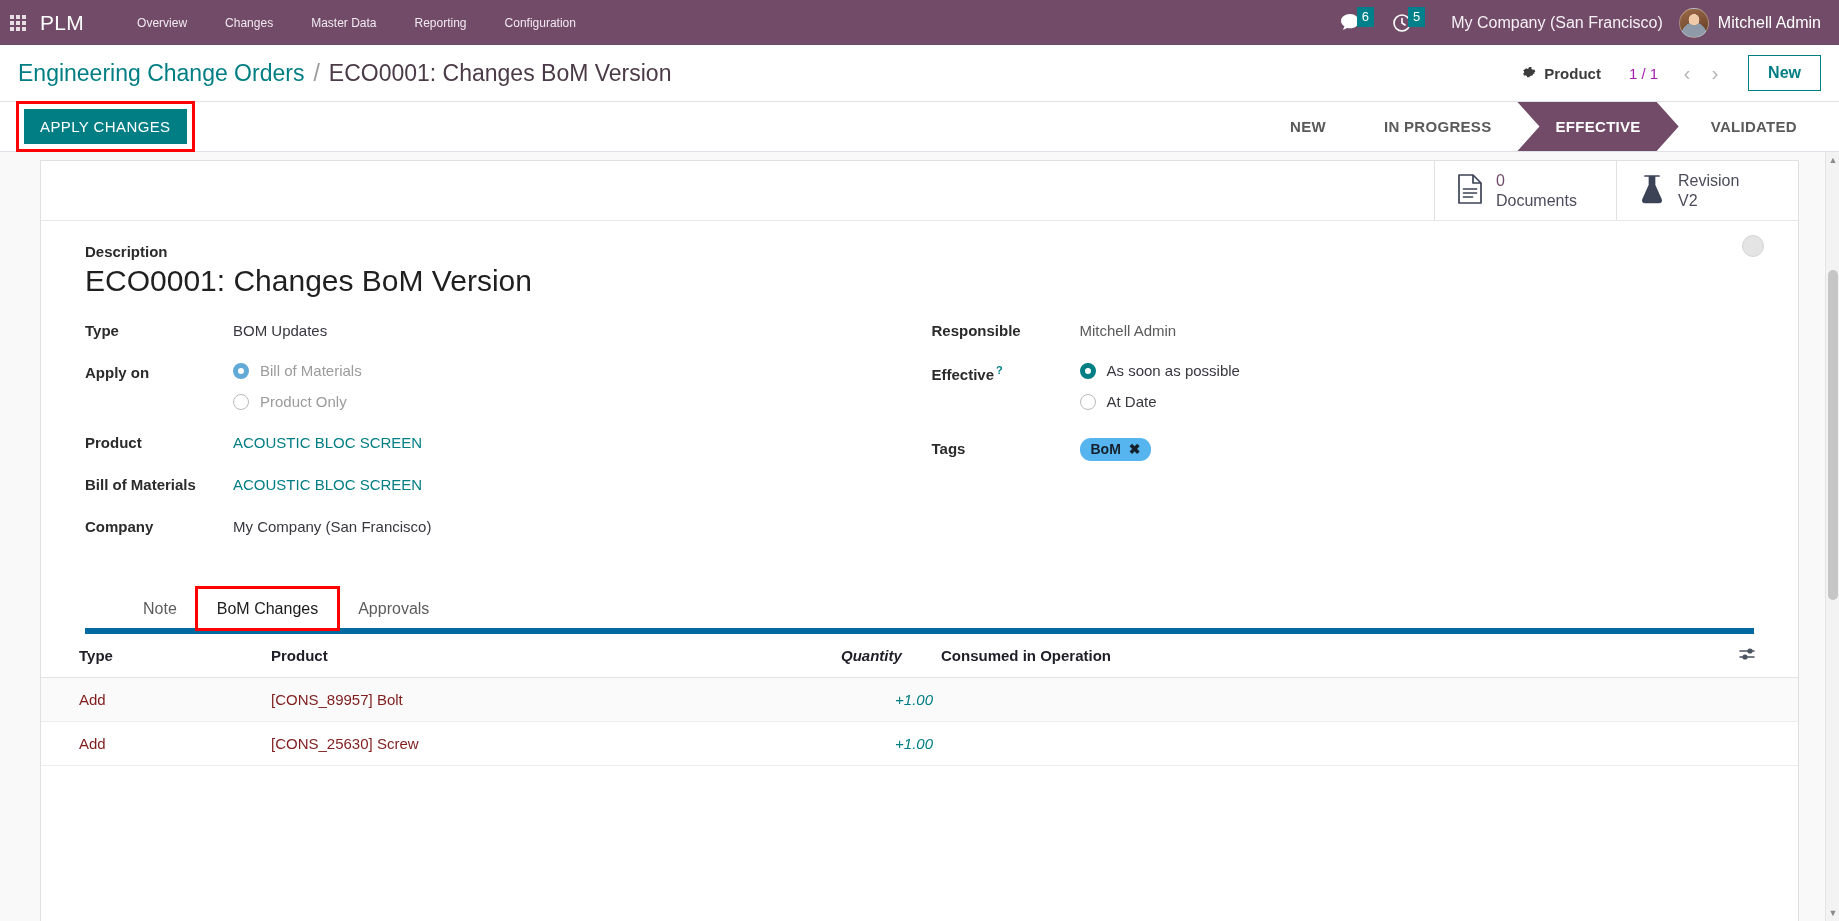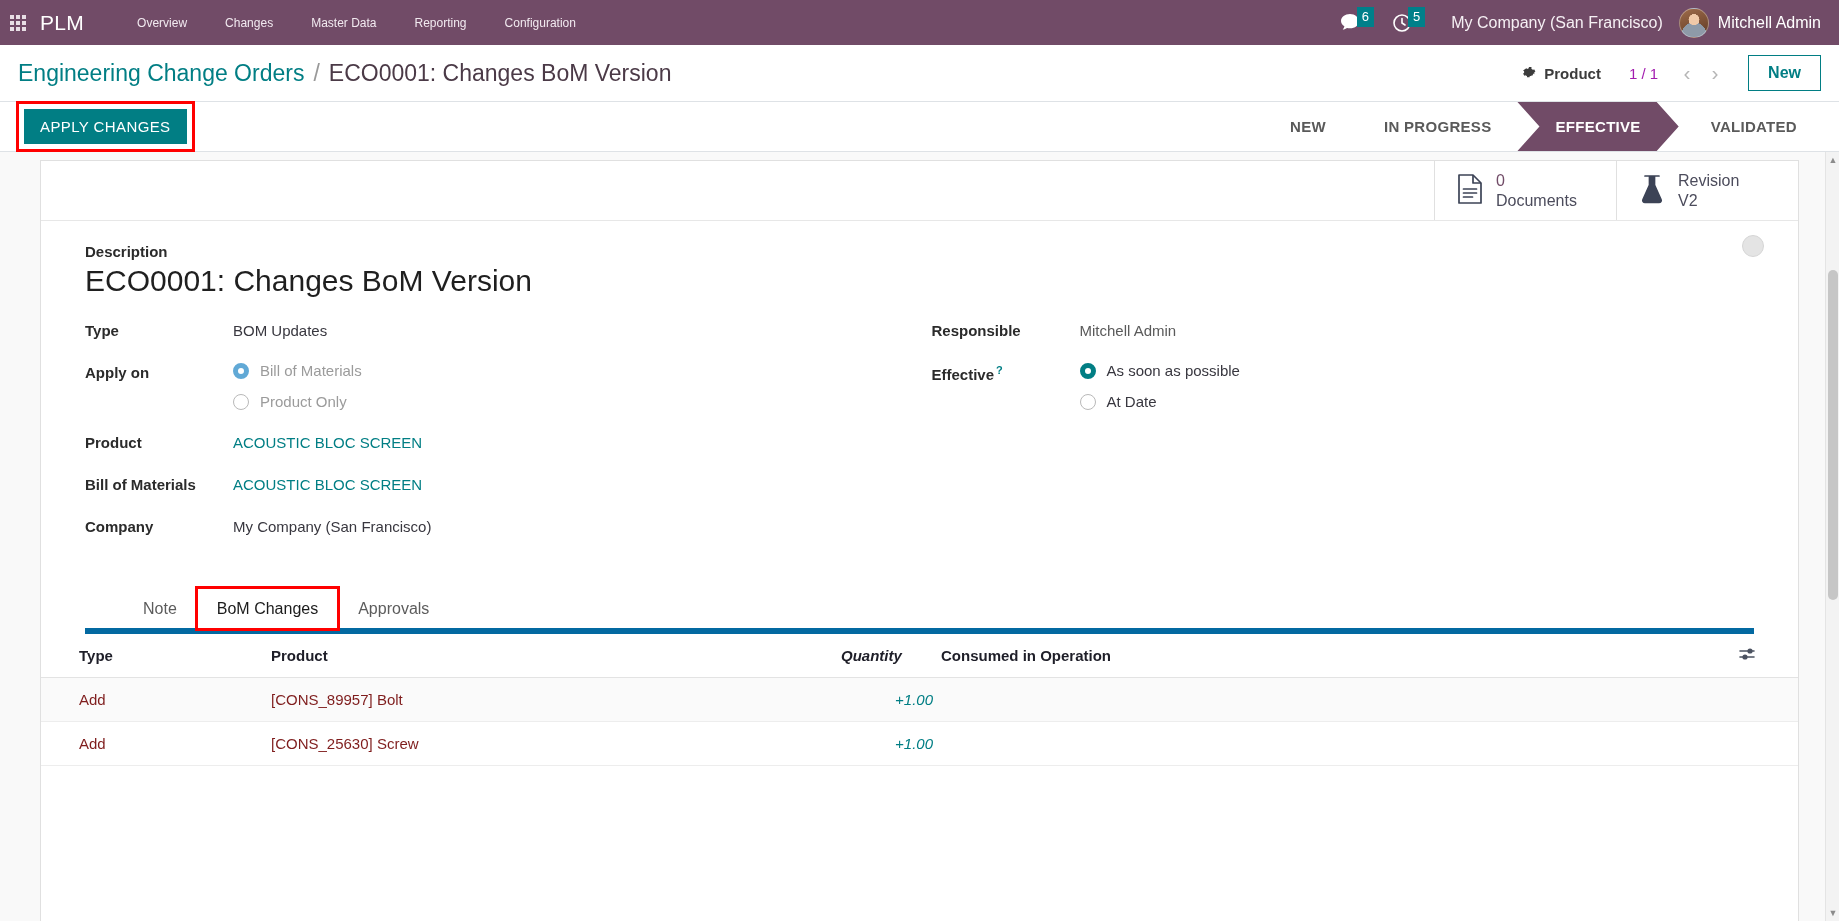--- a/index.html
+++ b/index.html
@@ -577,20 +577,29 @@
                 <span class="radio on-teal"></span>
                 <span class="radio-lbl">As soon as possible</span>
               </div>
               <div class="radio-row">
                 <span class="radio"></span>
                 <span class="radio-lbl">At Date</span>
               </div>
             </div>
           </div>
 
+          <div class="frow">
+            <div class="flabel">Tags</div>
+            <div>
+              <span class="tag-badge">
+                <span>BoM</span>
+                <span class="tag-x">✖</span>
+              </span>
+            </div>
+          </div>
 
         </div>
       </div>
 
       <div class="notebook">
         <div class="tabs">
           <div class="tab">Note</div>
           <div class="tab active tab-hl">BoM Changes</div>
           <div class="tab">Approvals</div>
         </div>

